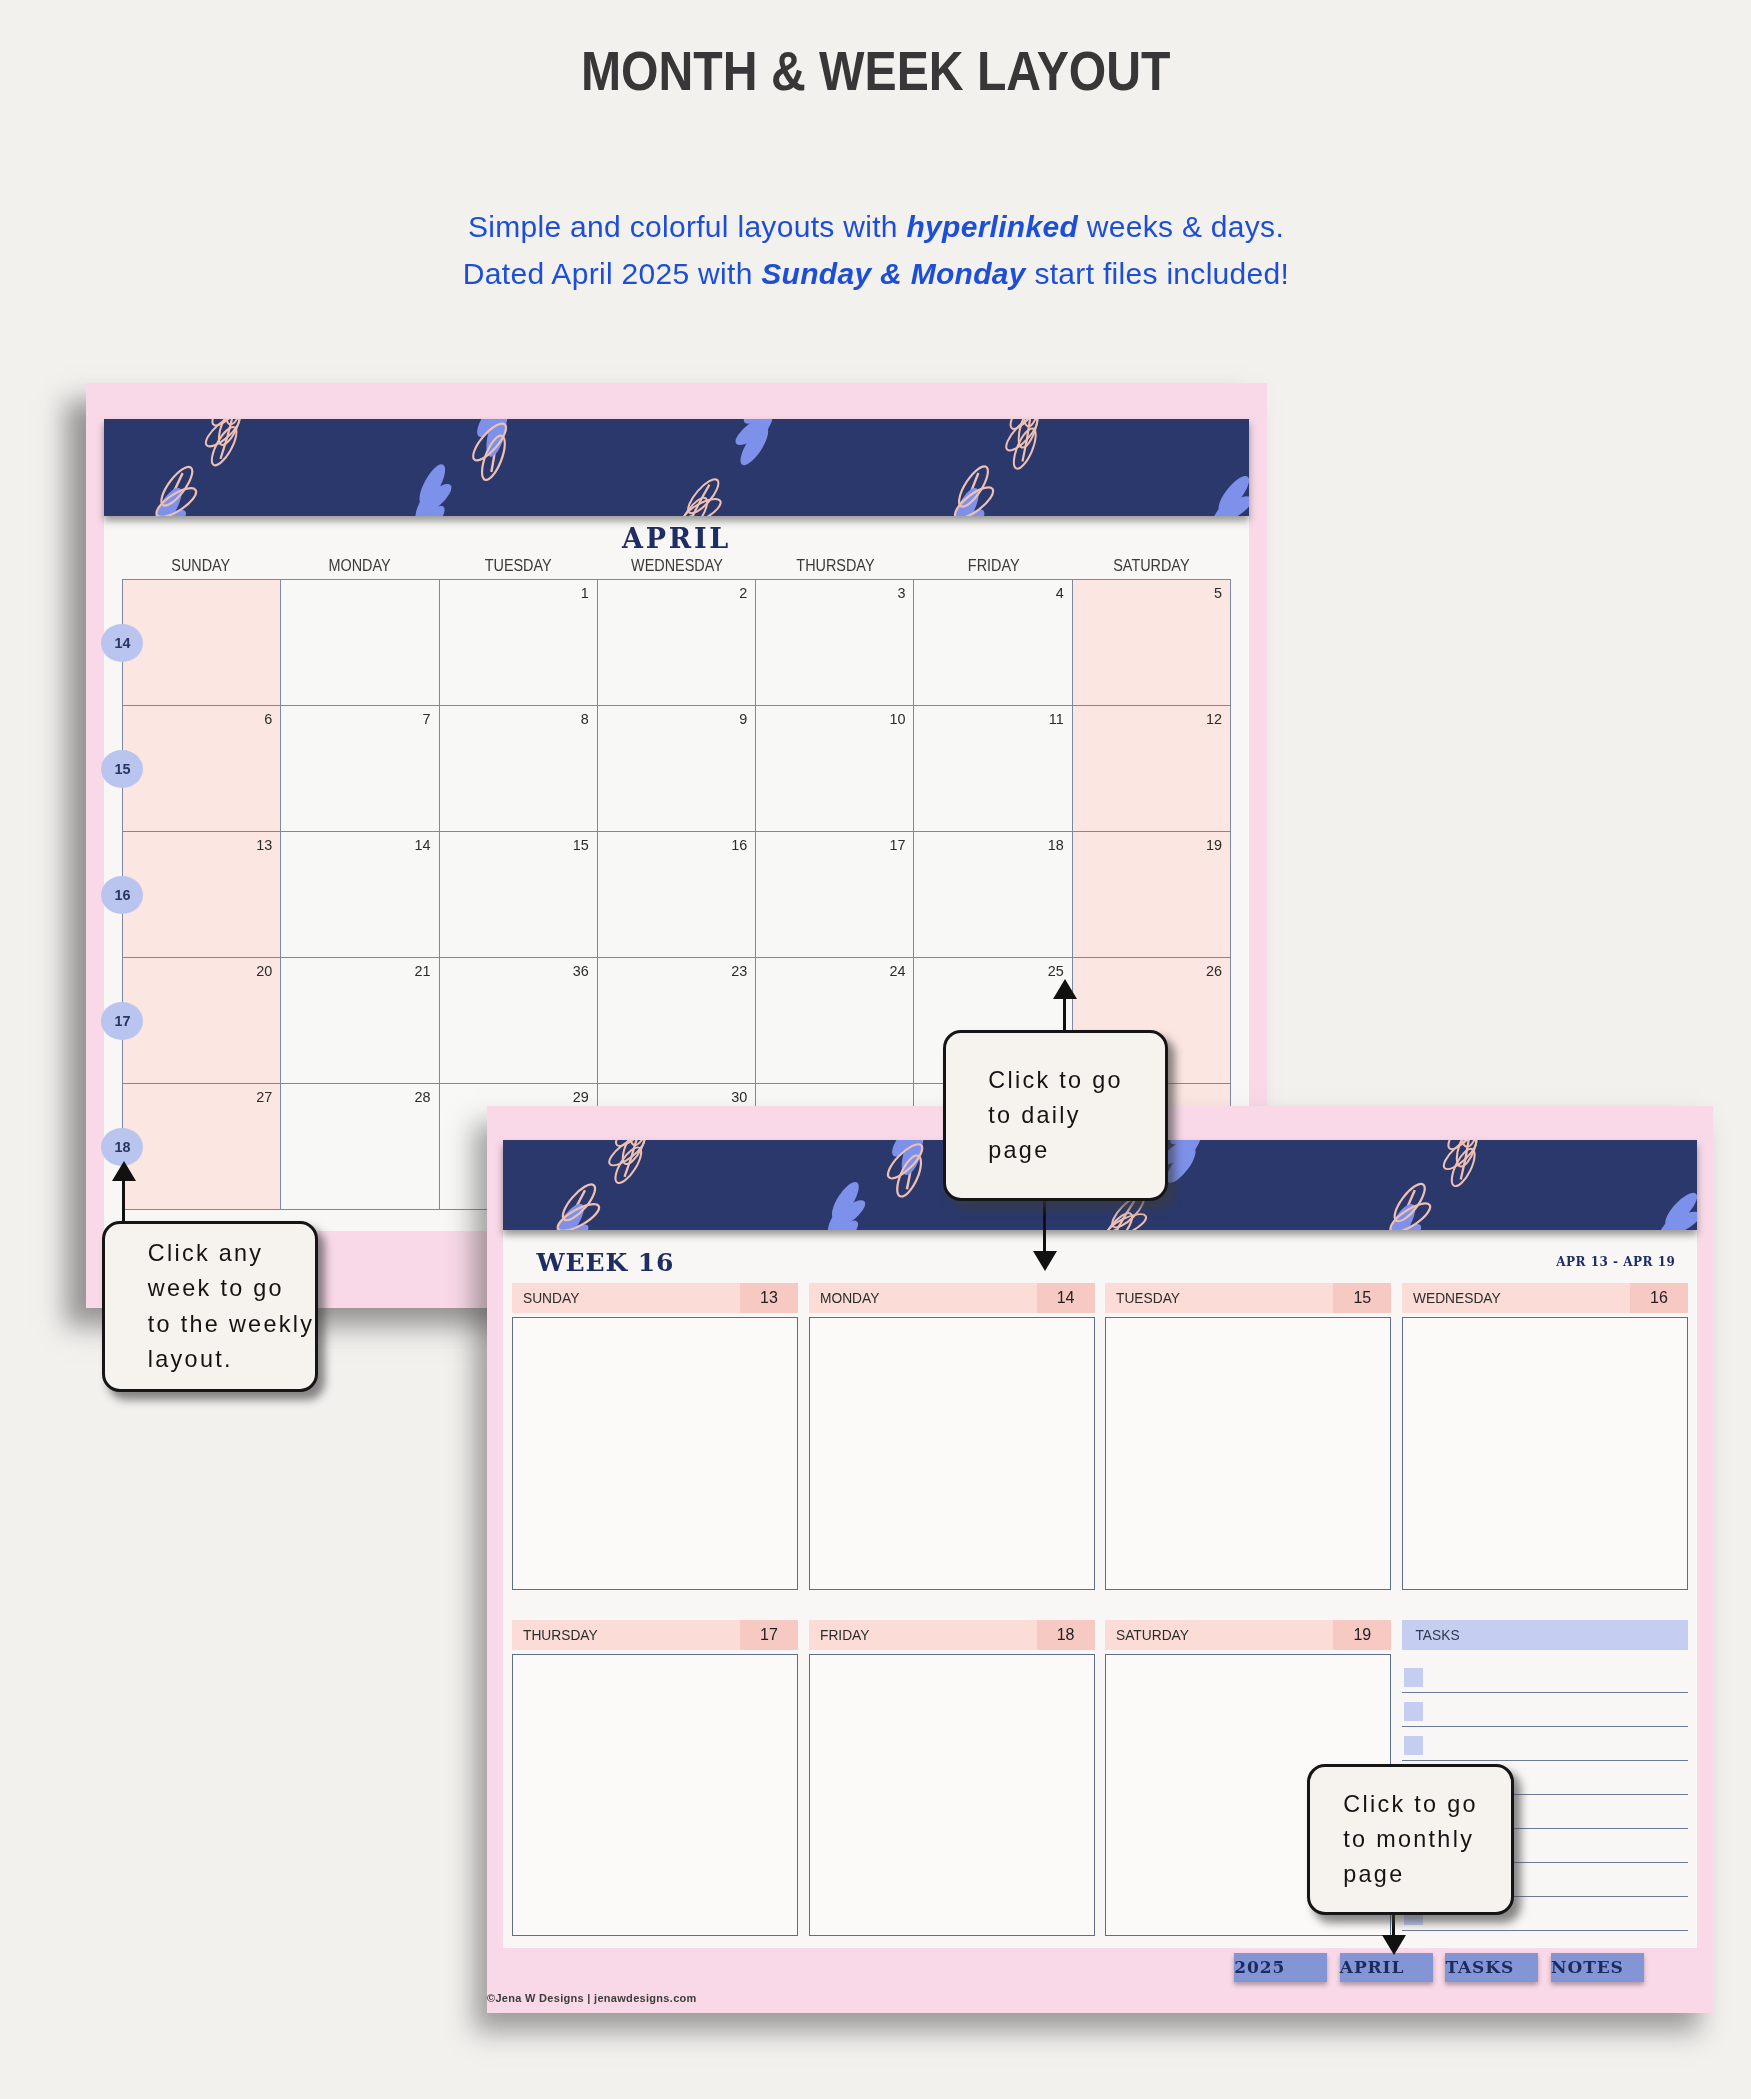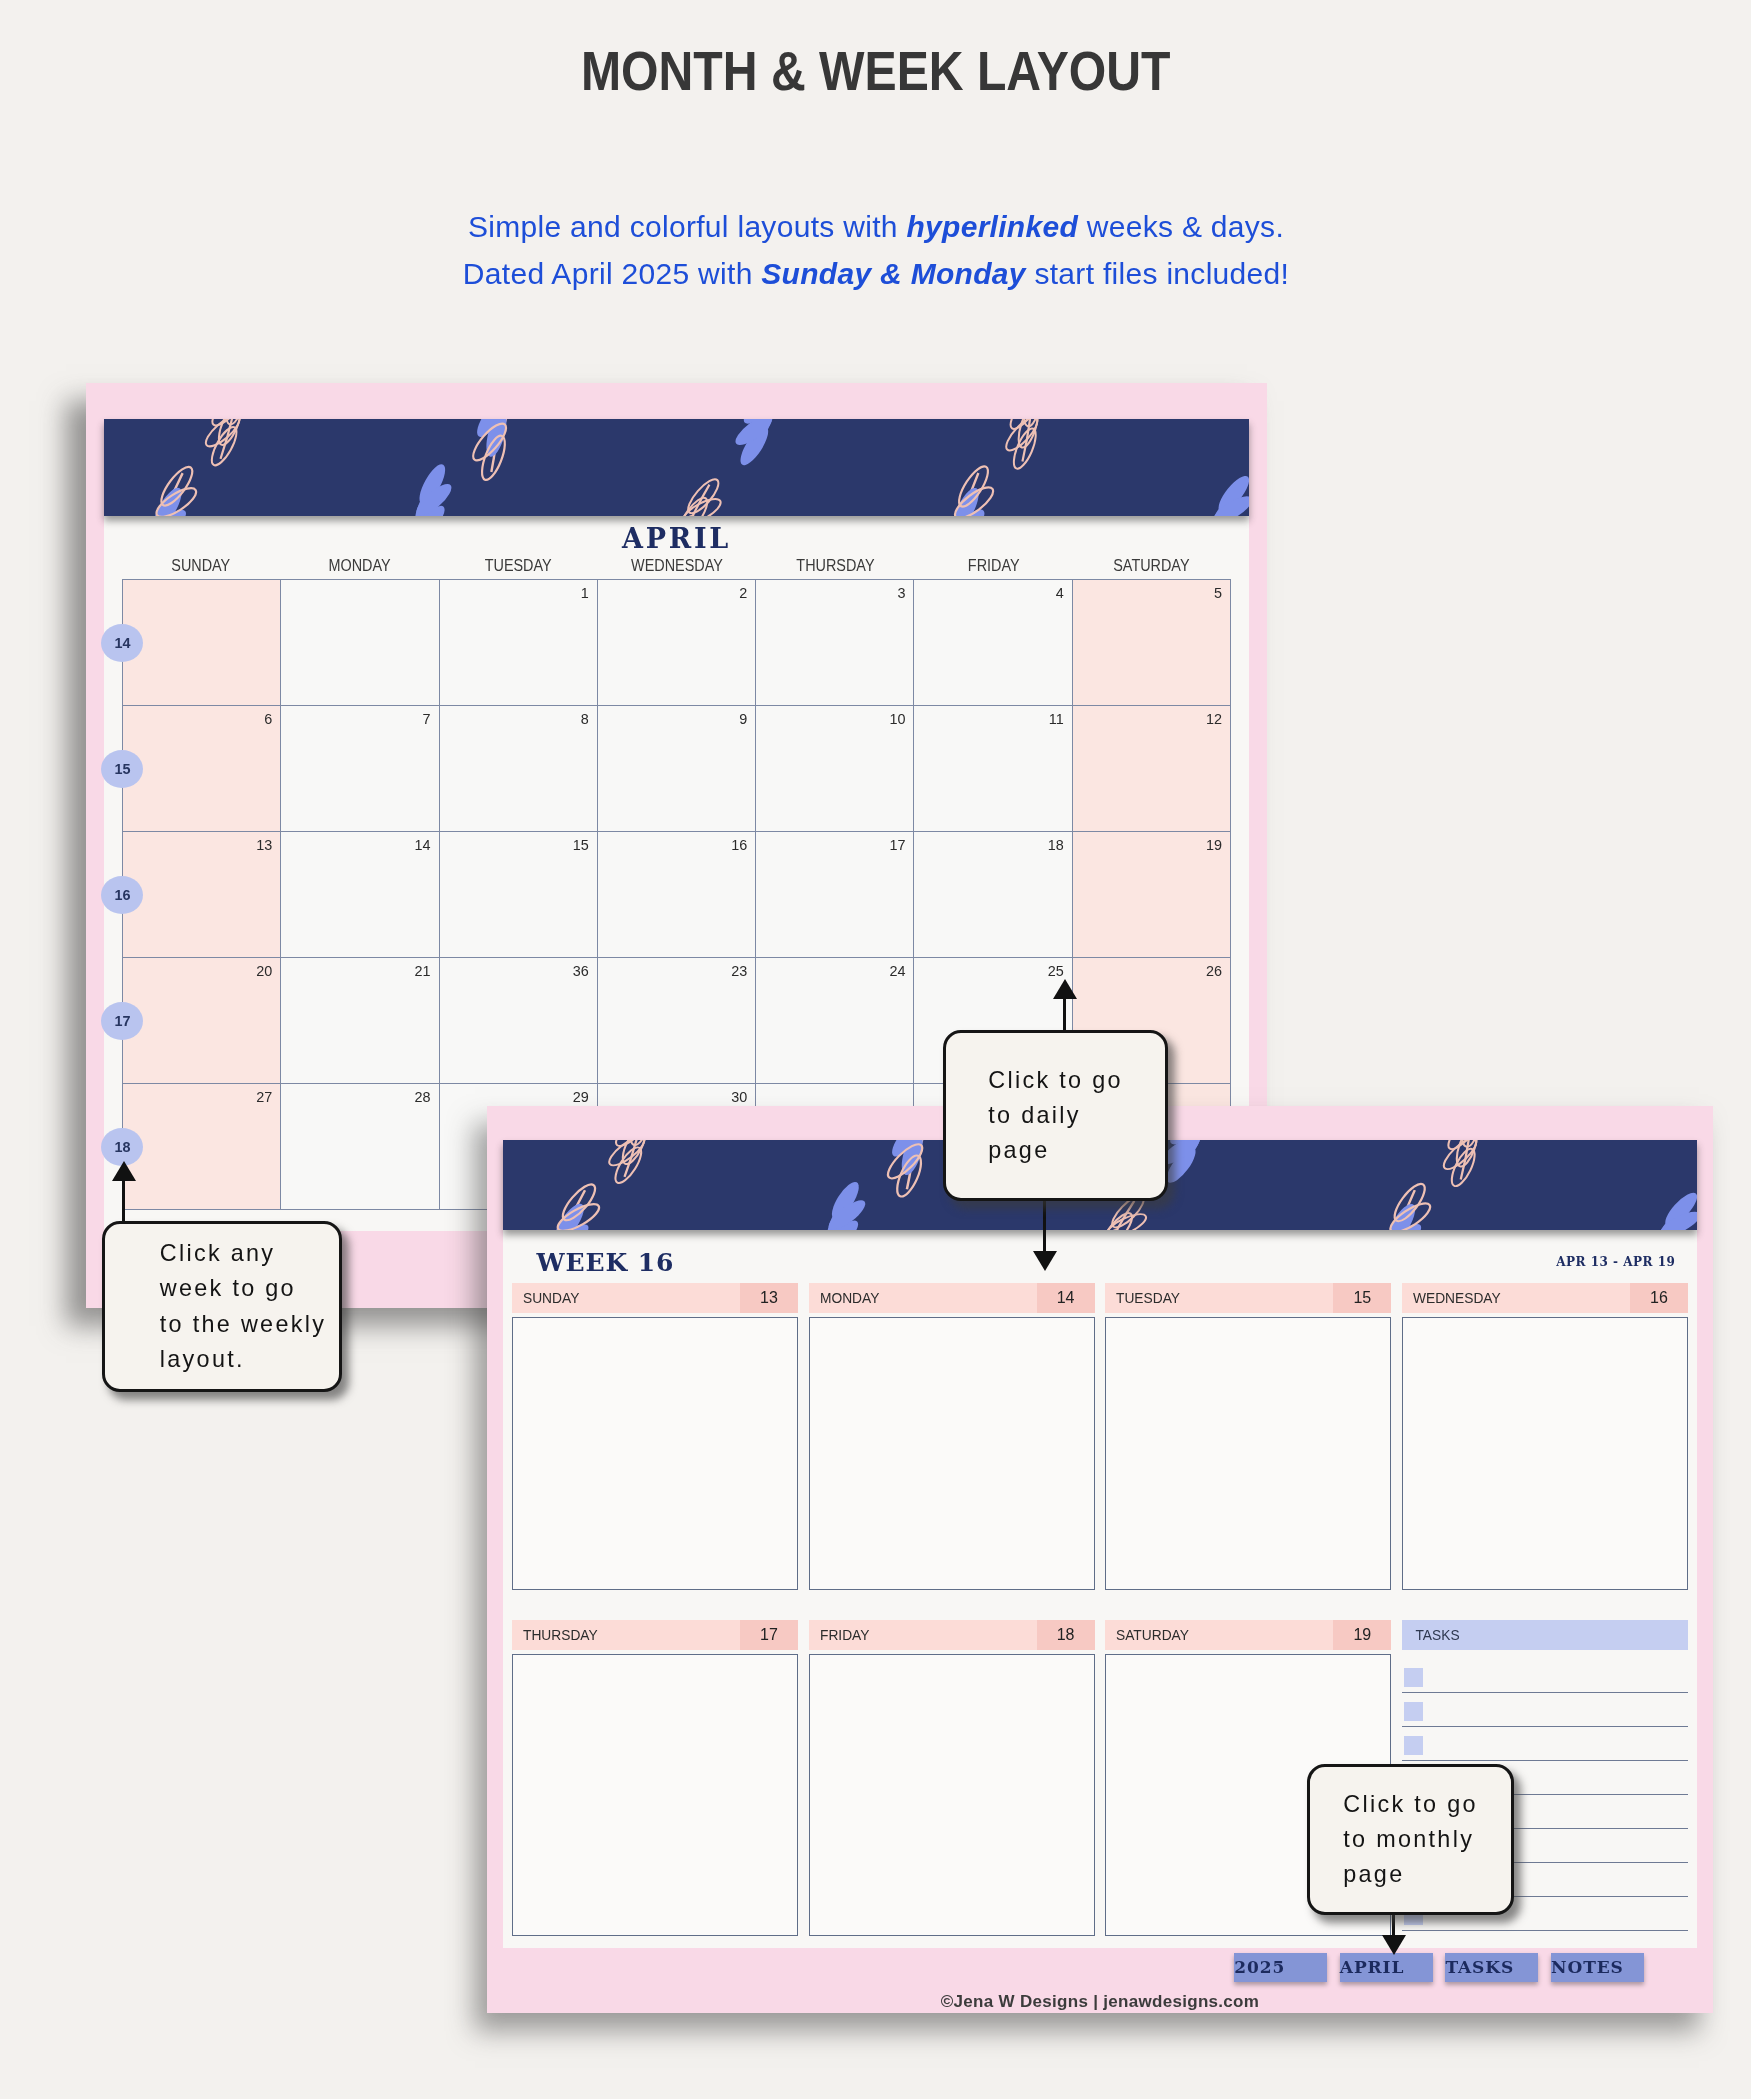--- a/index.html
+++ b/index.html
@@ -62,28 +62,28 @@
   .tbar{height:30px;background:var(--tasks_blue,#c5cef1);line-height:30px;padding-left:10.8px;
         font-size:15.3px;color:#2e3850;}
   .tlist{margin-top:9px;}
   .trow{position:relative;height:34px;border-bottom:1.8px solid #6e7a94;}
   .trow .tbox{position:absolute;left:1.8px;bottom:4.5px;width:19px;height:19px;background:var(--tasks_blue,#c5cef1);}
 
   .tabs{position:absolute;right:69px;top:847px;display:flex;gap:12.6px;}
   .tab{width:93px;height:29px;background:var(--periwinkle,#8495d6);color:#1c2a5e;
        font-family:"DejaVu Serif",serif;font-weight:bold;font-size:17px;letter-spacing:0.9px;
        text-align:left;line-height:29px;box-shadow:0 2.7px 4.5px rgba(0,0,0,.3);}
-  .pfoot{position:absolute;top:886px;left:0;width:100%;text-align:center;
-         font-size:17px;font-weight:bold;color:#3c3c3c;letter-spacing:0.3px;}
+  .pfoot{position:absolute;top:886px;left:0;width:100%;
+         font-size:11px;font-weight:bold;color:#3c3c3c;letter-spacing:0.3px;}
 
   
   .callout{position:absolute;z-index:45;background:#f6f3ee;border:3.2px solid #151515;border-radius:18px;
            box-shadow:6.3px 7.2px 9px rgba(60,60,60,.6);display:flex;align-items:center;justify-content:center;
            text-align:left;white-space:pre-line;font-size:23.4px;letter-spacing:2.3px;color:#141414;line-height:1.5;}
-  .co1{left:102px;top:1221px;width:240px;height:171px;padding-left:42px;}
+  .co1{left:102px;top:1221px;width:216px;height:171px;padding-left:42px;}
   .co2{left:943px;top:1030px;width:225px;height:171px;}
   .co3{left:1307px;top:1764px;width:207px;height:151px;}
 
   .arrow{position:absolute;width:29px;display:flex;flex-direction:column;align-items:center;z-index:40;}
   .arrow .shaft{width:3.6px;background:#111;flex:1;}
   .arrow .head{width:0;height:0;border-left:12.6px solid transparent;border-right:12.6px solid transparent;}
   .arrow.up .head{border-bottom:20px solid #111;}
   .arrow.down{flex-direction:column-reverse;}
   .arrow.down .head{border-top:20px solid #111;}
   .a1{left:109px;top:1161px;height:61px;}

